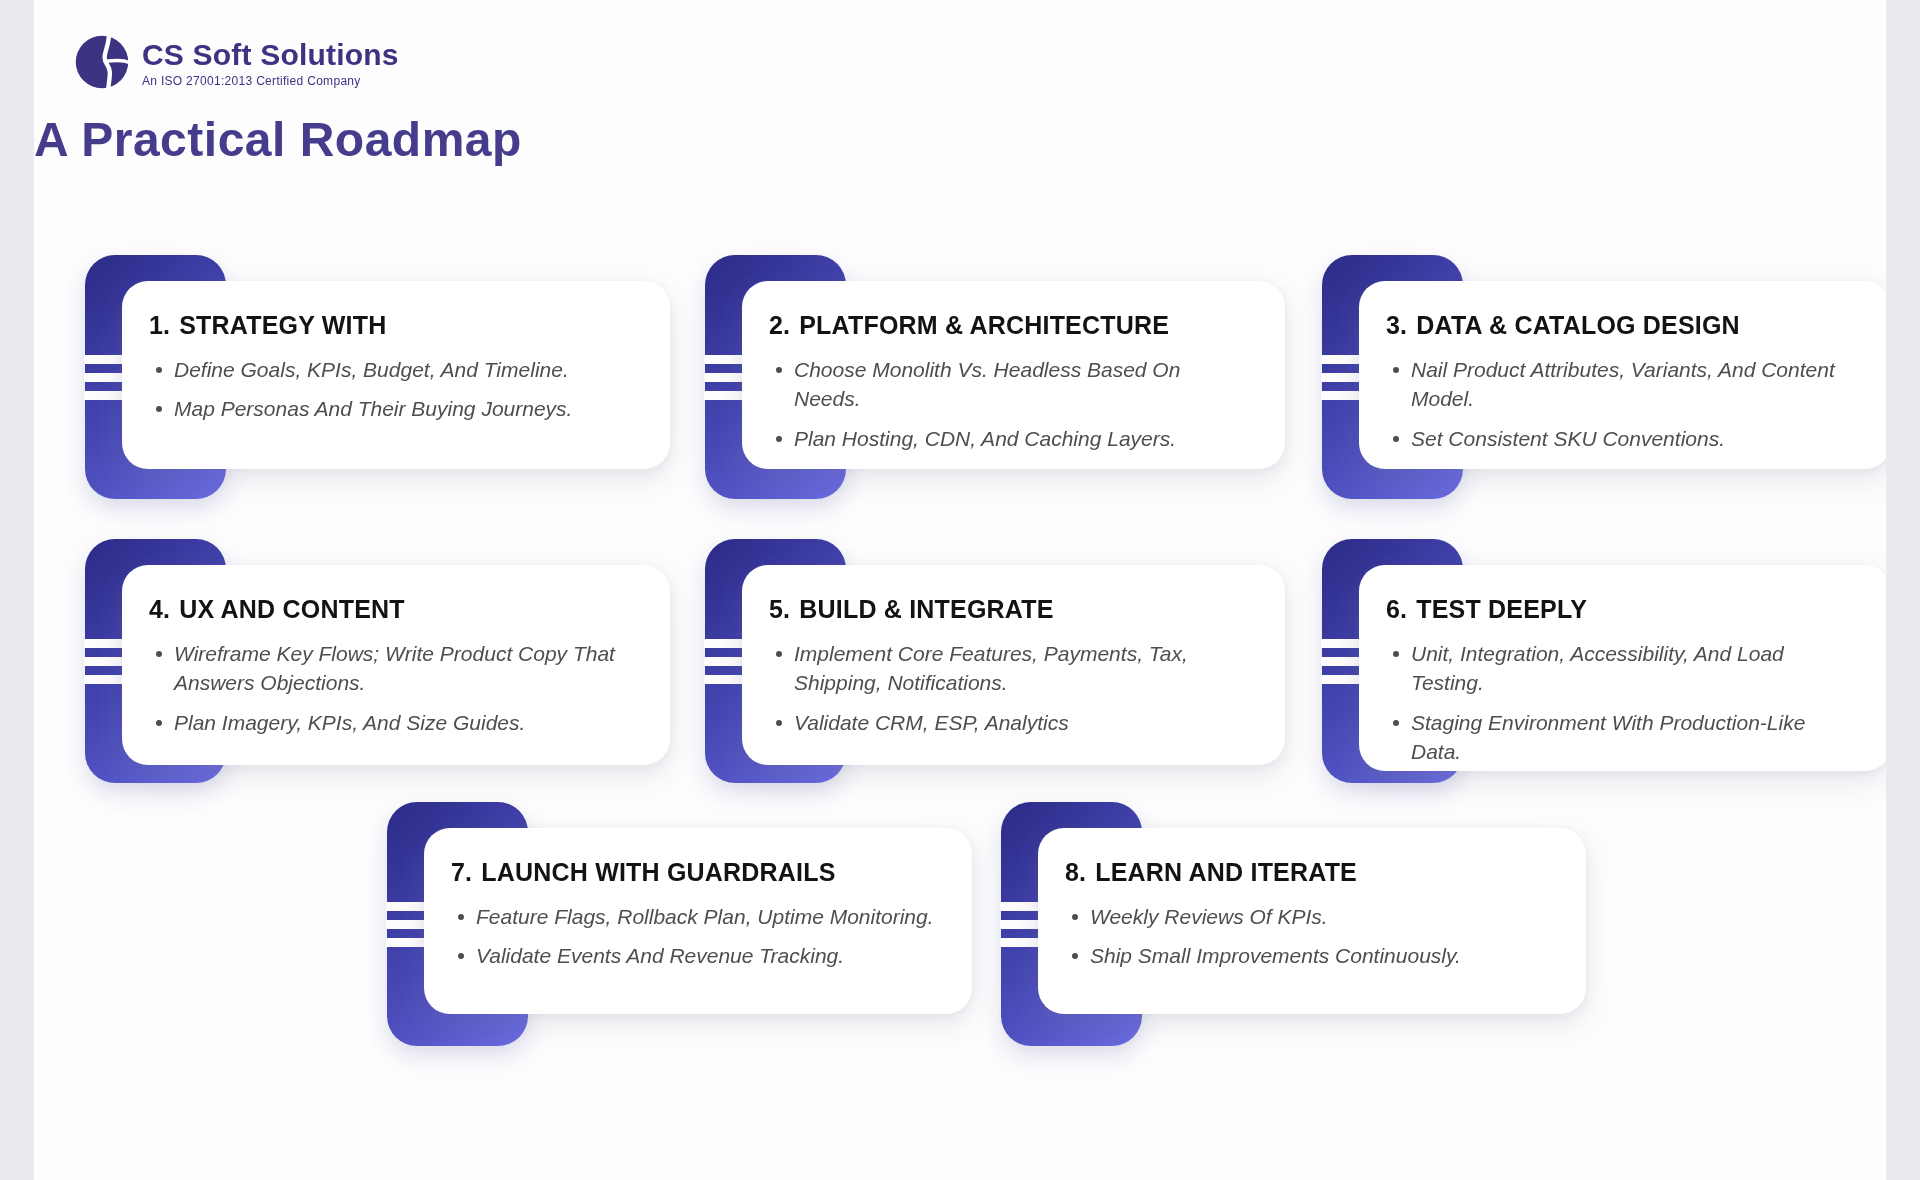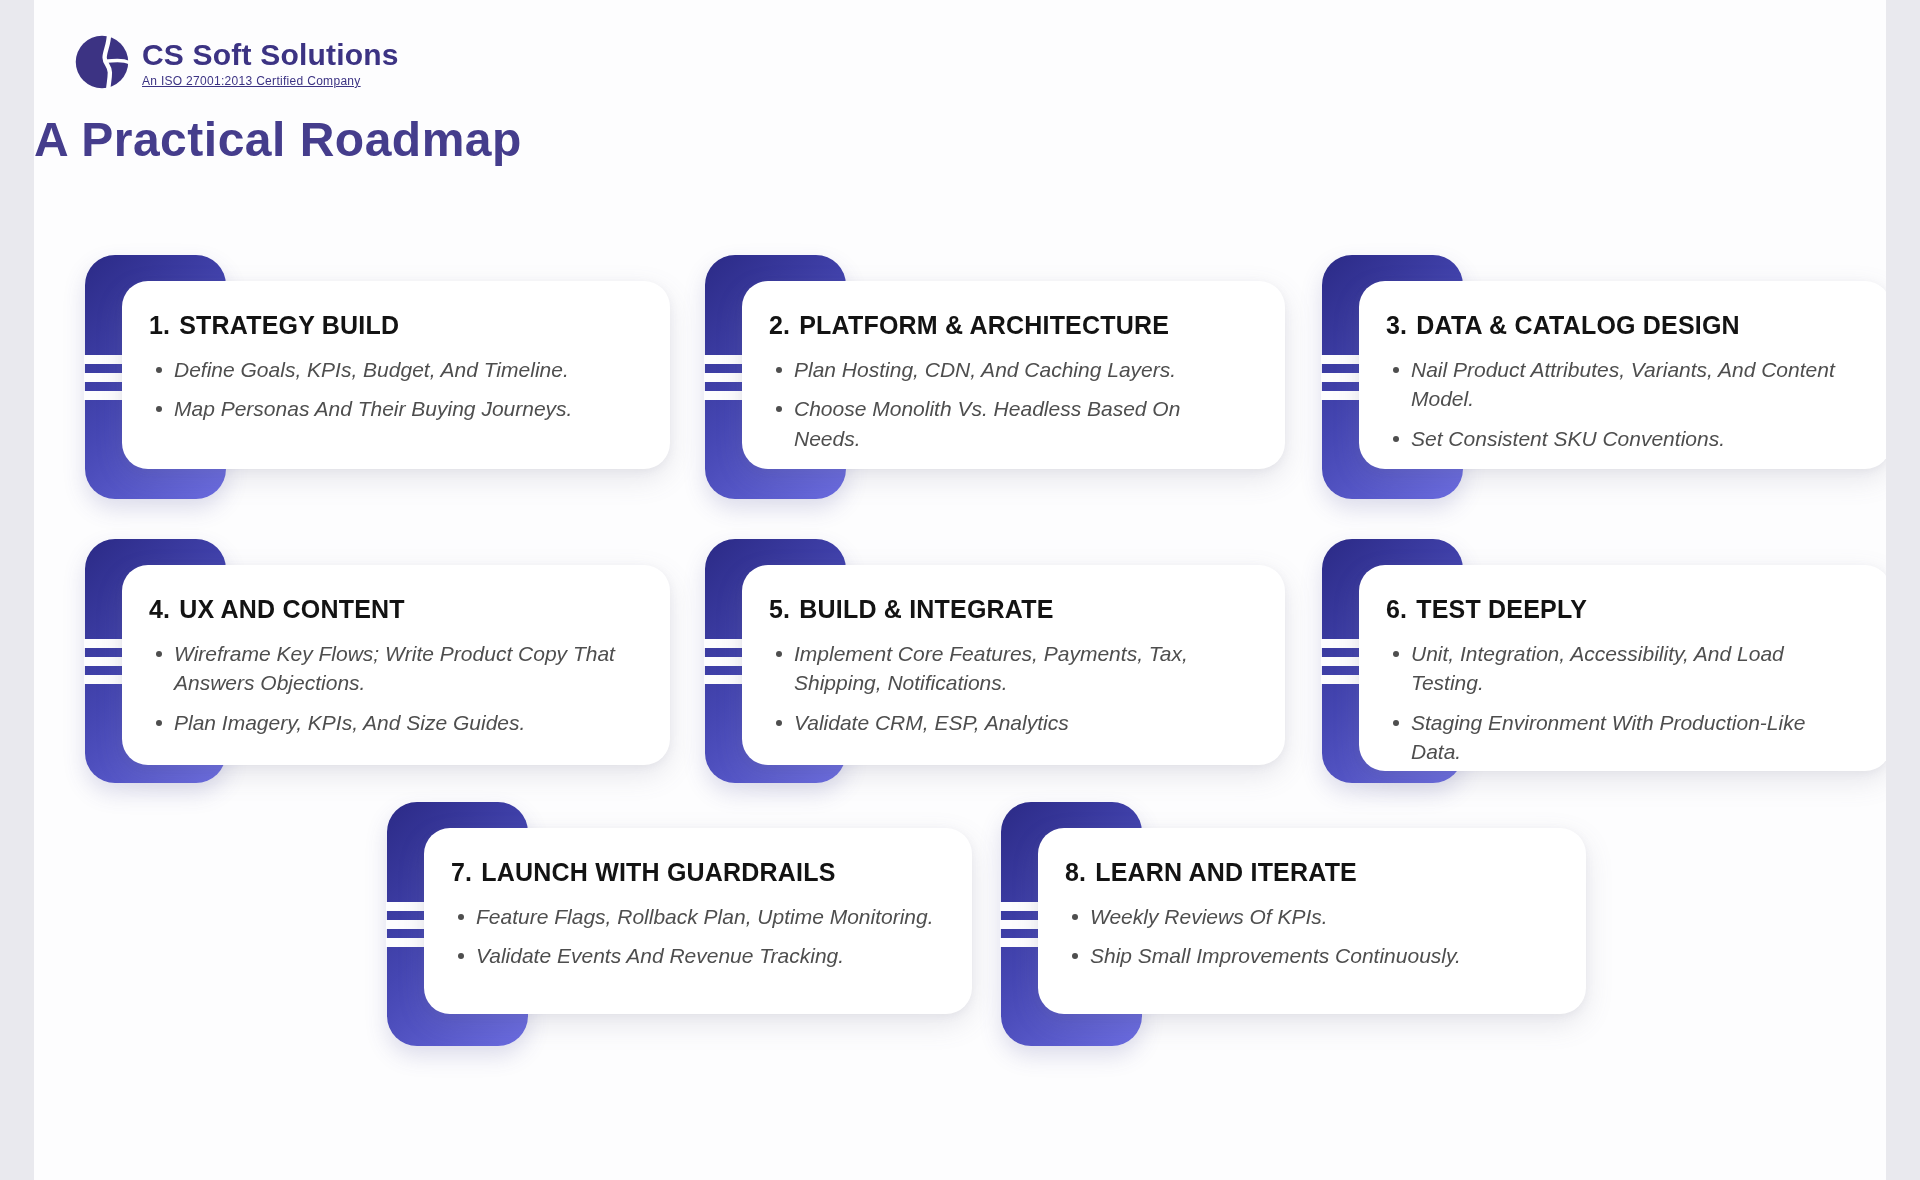--- a/index.html
+++ b/index.html
@@ -17,21 +17,21 @@
   .screen{
     position:relative;width:1852px;height:1180px;background:var(--bg);
     overflow:hidden;margin:0 auto;
   }
 
   
   .logo{position:absolute;left:40px;top:34px;display:flex;align-items:flex-start;gap:12px;}
   .logo-mark{width:56px;height:56px;flex:0 0 auto;}
   .logo-texts{display:flex;flex-direction:column;padding-top:4px;}
   .logo-name{font-size:30px;font-weight:700;color:var(--brand);letter-spacing:0.2px;line-height:1.1;}
-  .logo-tagline{font-size:12px;color:var(--brand);margin-top:3px;letter-spacing:0.3px;text-decoration:underline;}
+  .logo-tagline{font-size:12px;color:var(--brand);margin-top:3px;letter-spacing:0.3px;}
 
   .page-title{
     position:absolute;top:112px;left:0;right:0;text-align:left;
     font-size:48px;font-weight:700;color:var(--title);letter-spacing:0.5px;
   }
 
   
   .card{position:absolute;width:720px;height:260px;}
   .tab{
     position:absolute;left:0;top:0;width:141px;height:244px;border-radius:30px;
@@ -98,42 +98,42 @@
 
   <div id="cards-layer">
   <div class="card card-1">
     <div class="tab"></div>
     <div class="stripe s1"></div>
     <div class="stripe s2"></div>
     <div class="stripe s3"></div>
     <div class="panel">
       <h2 class="card-title">
         <span>1.</span>
-        <span>STRATEGY BUILD</span>
+        <span>STRATEGY WITH</span>
       </h2>
       <ul class="bullets">
         <li>Define Goals, KPIs, Budget, And Timeline.</li>
         <li>Map Personas And Their Buying Journeys.</li>
       </ul>
     </div>
   </div>
 
   <div class="card card-2">
     <div class="tab"></div>
     <div class="stripe s1"></div>
     <div class="stripe s2"></div>
     <div class="stripe s3"></div>
     <div class="panel">
       <h2 class="card-title">
         <span>2.</span>
         <span>PLATFORM &amp; ARCHITECTURE</span>
       </h2>
       <ul class="bullets">
+        <li>Choose Monolith Vs. Headless Based On Needs.</li>
         <li>Plan Hosting, CDN, And Caching Layers.</li>
-        <li>Choose Monolith Vs. Headless Based On Needs.</li>
       </ul>
     </div>
   </div>
 
   <div class="card card-3">
     <div class="tab"></div>
     <div class="stripe s1"></div>
     <div class="stripe s2"></div>
     <div class="stripe s3"></div>
     <div class="panel">

